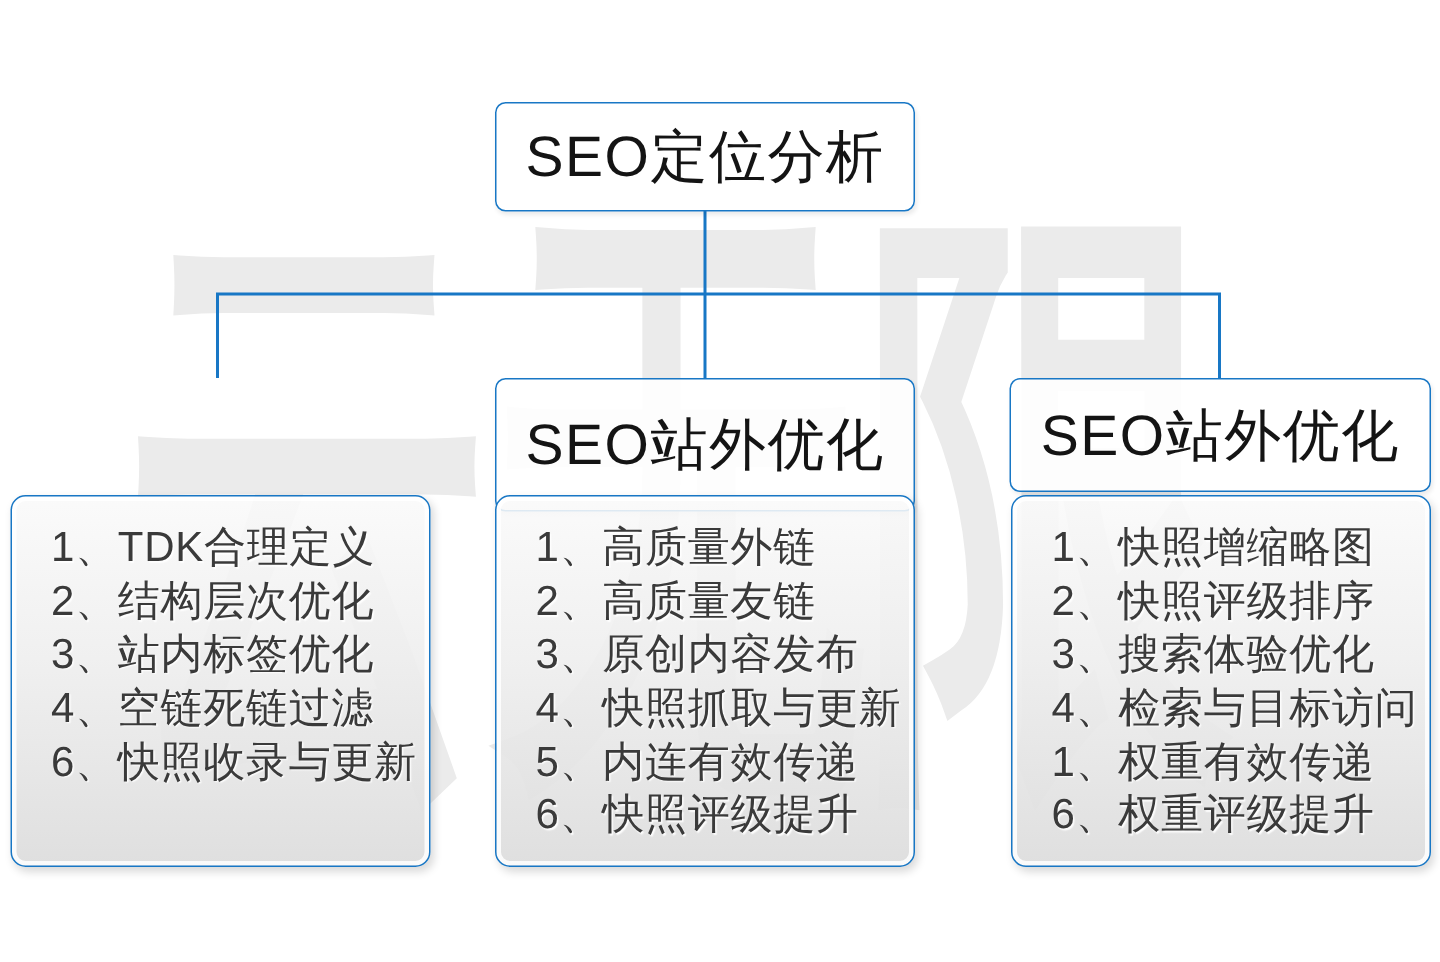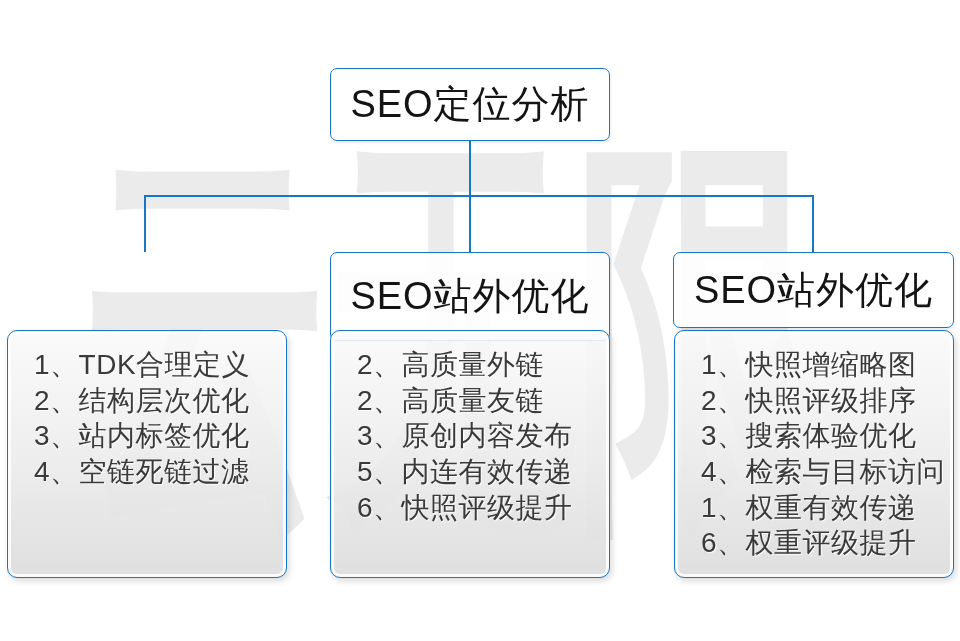--- a/index.html
+++ b/index.html
@@ -98,29 +98,31 @@
 
   <div class="node" id="root-node">
     <span class="t">SEO定位分析</span>
   </div>
 
   <div class="panel" id="panel-1">
     <div class="li">1、TDK合理定义</div>
     <div class="li">2、结构层次优化</div>
     <div class="li">3、站内标签优化</div>
     <div class="li">4、空链死链过滤</div>
+    <div class="li">6、快照收录与更新</div>
   </div>
 
   <div class="node" id="head-2">
     <span class="t">SEO站外优化</span>
   </div>
   <div class="panel" id="panel-2">
-    <div class="li">2、高质量外链</div>
+    <div class="li">1、高质量外链</div>
     <div class="li">2、高质量友链</div>
     <div class="li">3、原创内容发布</div>
+    <div class="li">4、快照抓取与更新</div>
     <div class="li">5、内连有效传递</div>
     <div class="li">6、快照评级提升</div>
   </div>
 
   <div class="node" id="head-3">
     <span class="t">SEO站外优化</span>
   </div>
   <div class="panel" id="panel-3">
     <div class="li">1、快照增缩略图</div>
     <div class="li">2、快照评级排序</div>

